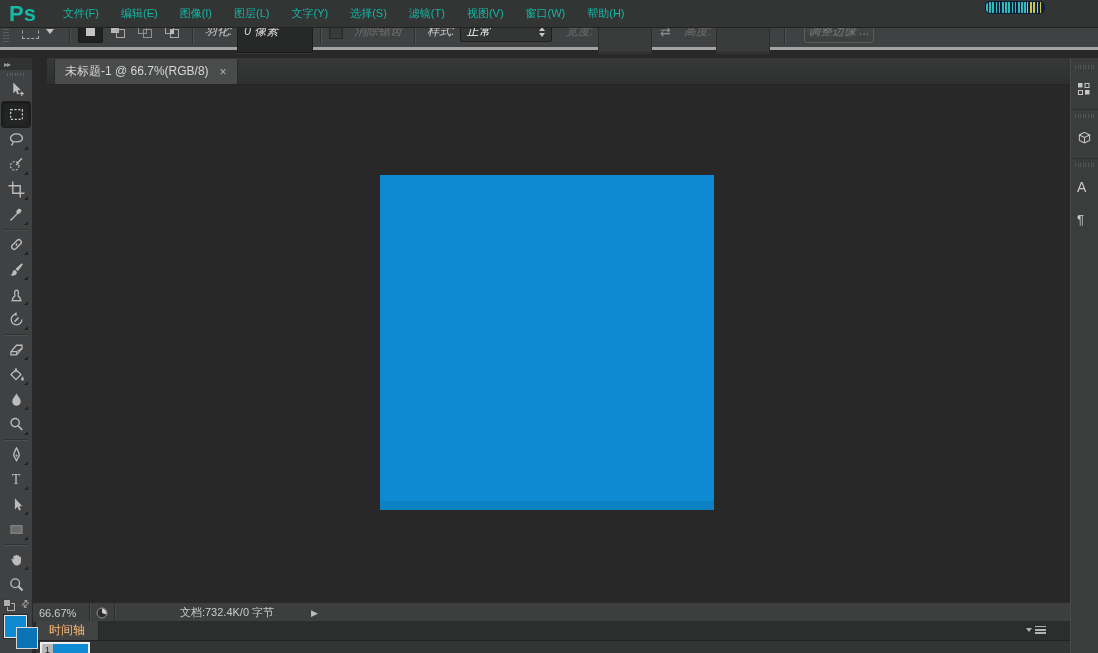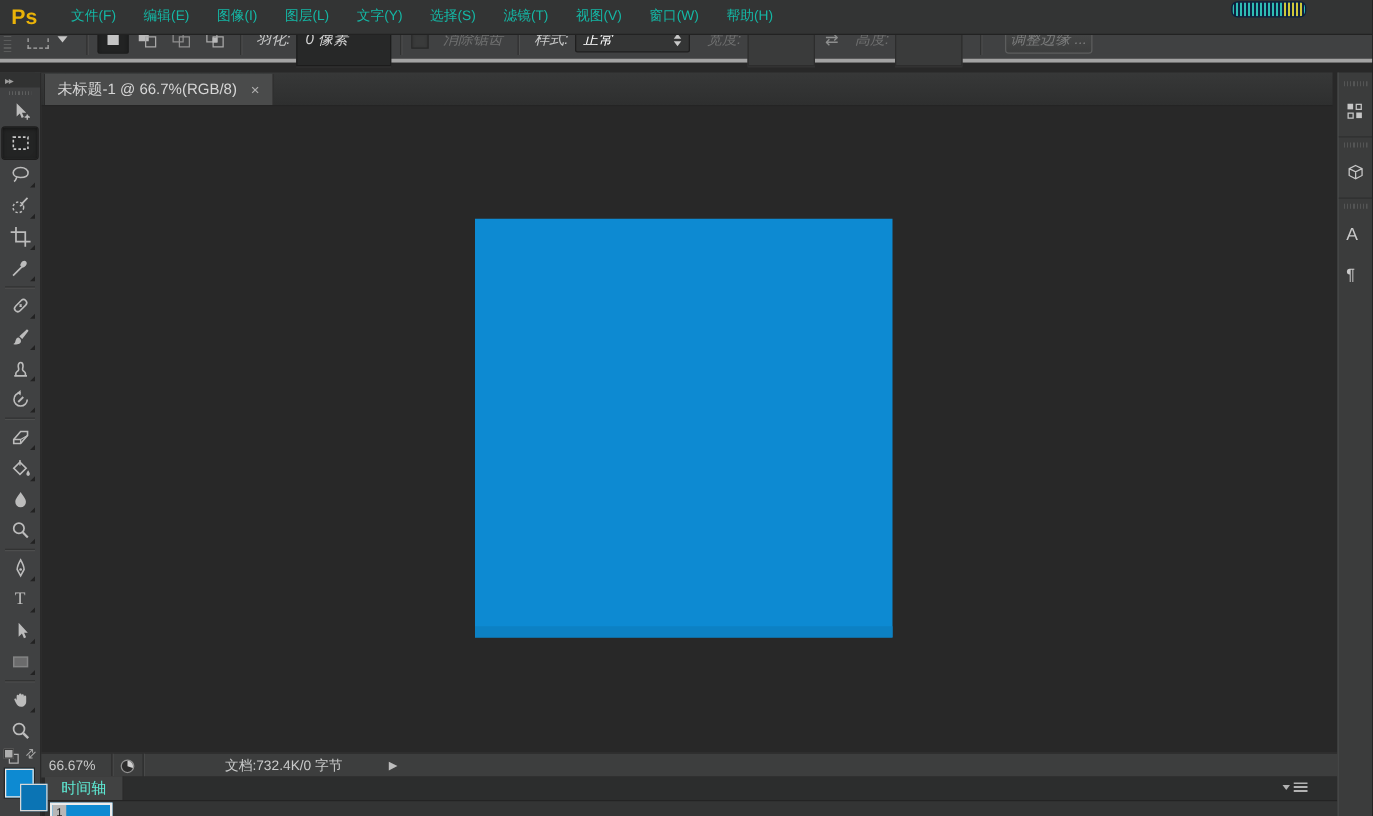--- a/index.html
+++ b/index.html
@@ -3,21 +3,21 @@
 <meta charset="utf-8">
 <style>
   html,body{margin:0;padding:0;background:#1d1d1d;}
   .app{position:relative;width:1098px;height:653px;background:#282828;overflow:hidden;
        font-family:"Liberation Sans","DejaVu Sans",sans-serif;color:#d6d6d6;
        -webkit-font-smoothing:antialiased;}
 
   
   .menubar{position:absolute;left:0;top:0;right:0;height:27px;background:#333434;
            border-bottom:1px solid #222;display:flex;align-items:center;z-index:30;}
-  .ps-logo{color:#eab308;font-weight:bold;font-size:17px;margin:0 16px 0 9px;letter-spacing:0;}
+  .ps-logo{color:#14b8a6;font-weight:bold;font-size:22px;margin:0 16px 0 9px;letter-spacing:0;}
   .menu-item{font-size:11px;color:#14b8a6;padding:0 11px;line-height:27px;white-space:nowrap;}
   .app-widget{position:absolute;top:1px;right:53px;width:58px;height:11px;border:1px solid #0b1e3c;
               border-radius:5px;overflow:hidden;
               background:repeating-linear-gradient(90deg,#2fbcb4 0 1.5px,#0e2140 1.5px 3.2px);}
   .app-widget .yellow{position:absolute;right:2px;top:0;bottom:0;width:15px;
               background:repeating-linear-gradient(90deg,#cfc83a 0 1.5px,#0e2140 1.5px 3.2px);}
 
   
   .optionsbar{position:absolute;left:0;top:16px;right:0;height:31px;background:#404142;
               border-bottom:3px solid #a3a3a3;display:flex;align-items:center;font-size:12px;z-index:29;font-style:italic;}
@@ -77,21 +77,21 @@
   .tb-colors{position:relative;width:30px;height:42px;margin-top:1px;flex:0 0 auto;}
   .mini-back{position:absolute;left:6px;top:5px;width:6px;height:6px;border:1px solid #aeaeae;}
   .mini-front{position:absolute;left:2px;top:1px;width:6px;height:6px;background:#aeaeae;border:1px solid #3a3a3a;}
   .swap-colors{position:absolute;right:2px;top:0;color:#a5a5a5;font-size:10px;transform:rotate(-45deg);}
   .fg-swatch{position:absolute;left:3px;top:17px;width:21px;height:21px;background:#0d8ad2;
              border:1px solid #e9e9e9;box-shadow:0 0 0 1px #272727;}
   .bg-swatch{position:absolute;left:15px;top:29px;width:20px;height:20px;background:#0b74b4;
              border:1px solid #d9d9d9;}
 
   
-  .tabbar{position:absolute;left:28px;top:58px;width:1038px;height:26px;
+  .tabbar{position:absolute;left:47px;top:58px;width:1038px;height:26px;
           background:linear-gradient(#373838,#2e2f2f);border-bottom:1px solid #242424;
           display:flex;align-items:flex-end;z-index:10;}
   .doc-tab{height:25px;background:#4a4b4b;display:flex;align-items:center;padding:0 10px;
            font-size:12px;color:#d6d6d6;margin-left:7px;border-right:1px solid #2a2a2a;
            border-left:1px solid #2a2a2a;white-space:nowrap;}
   .tab-close{margin-left:11px;color:#b0b0b0;font-size:12px;line-height:12px;}
 
   
   .canvas{position:absolute;left:32px;top:84px;width:1038px;height:518px;background:#282828;}
   .artboard{position:absolute;left:348px;top:91px;width:334px;height:335px;background:#0d8ad2;}
@@ -104,21 +104,21 @@
   .sb-sep{width:1px;height:19px;background:#2d2d2d;box-shadow:1px 0 0 #484949;}
   .sb-iconbtn{width:24px;display:flex;align-items:center;justify-content:center;}
   .doc-info{margin-left:42px;min-width:140px;text-align:center;}
   .sb-arrow{margin-left:14px;color:#bdbdbd;font-size:9px;}
 
   
   .timeline{position:absolute;left:36px;top:621px;width:1034px;height:32px;}
   .tl-header{height:19px;background:#2c2d2d;border-bottom:1px solid #232323;display:flex;
              align-items:center;position:relative;}
   .tl-tab{height:19px;background:#414242;padding:0 13px;display:flex;align-items:center;
-          font-size:12px;color:#5eead4;border-right:1px solid #262626;}
+          font-size:12px;color:#fdba74;border-right:1px solid #262626;}
   .tl-menu{position:absolute;right:24px;top:5px;display:flex;align-items:center;gap:3px;}
   .tl-menu .c{width:0;height:0;border-left:3.5px solid transparent;border-right:3.5px solid transparent;
               border-top:4px solid #b2b2b2;}
   .tl-menu .bars{width:11px;height:8px;
               background:repeating-linear-gradient(180deg,#b2b2b2 0 1.5px,transparent 1.5px 3.2px);}
   .tl-content{height:13px;background:#333434;position:relative;overflow:visible;}
   .tl-frame{position:absolute;left:4px;top:1px;width:46px;height:22px;border:2px solid #ececec;
             background:#0d8ad2;overflow:hidden;}
   .tl-frame-num{position:absolute;left:0;top:0;width:11px;height:11px;background:#b7b7b7;color:#1e1e1e;
             font-size:9px;display:flex;align-items:center;justify-content:center;}

